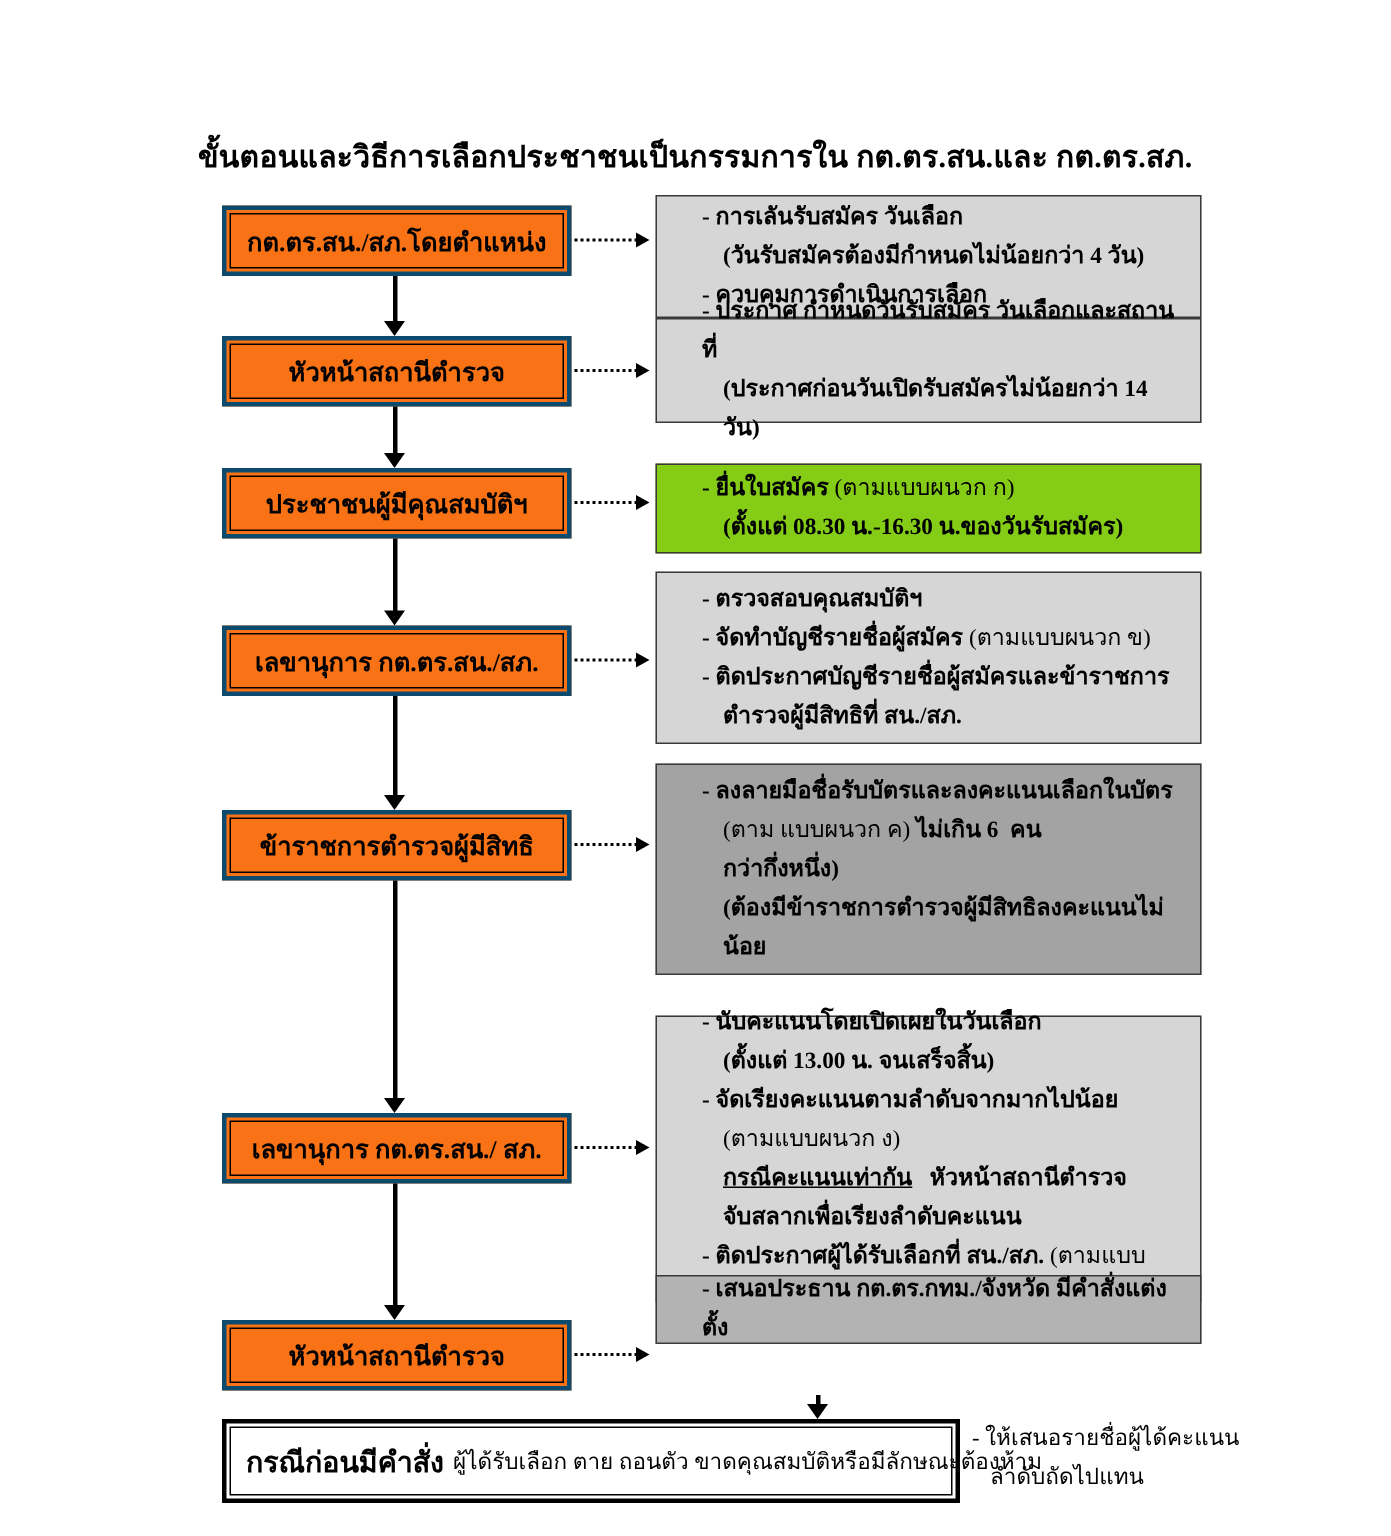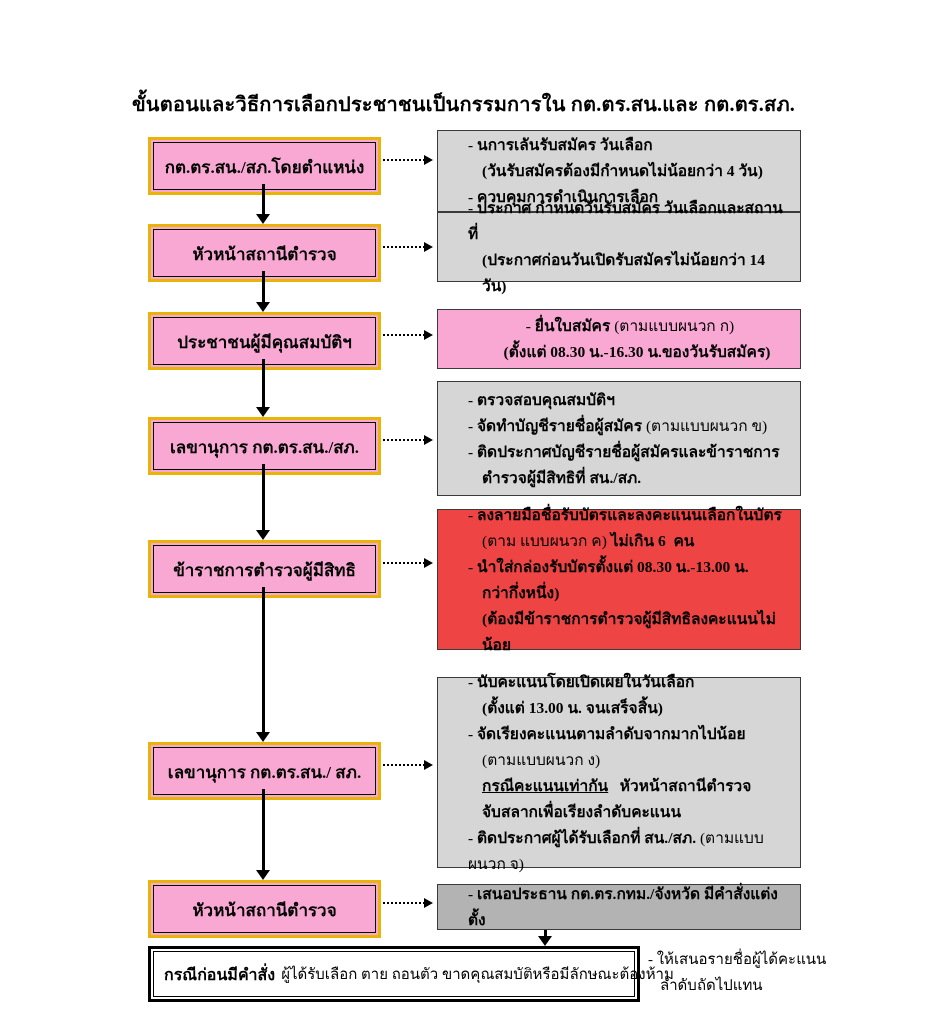--- a/index.html
+++ b/index.html
@@ -6,22 +6,22 @@
   .canvas{
     position:relative;width:927px;height:1024px;background:#ffffff;overflow:hidden;
     font-family:"Liberation Serif","DejaVu Serif",serif;color:#000;
   }
   .title{
     position:absolute;top:88px;left:0;width:100%;text-align:center;
     font-size:20px;font-weight:bold;letter-spacing:.2px;
   }
   
   .flow-box{
-    position:absolute;left:148px;width:233px;height:58px;
-    border:3px solid #eab308;background:#f9a8d4;box-sizing:border-box;
+    position:absolute;left:148px;width:233px;height:47px;
+    border:3px solid #0c4a6e;background:#f97316;box-sizing:border-box;
   }
   .flow-inner{
     position:absolute;inset:2px;border:1px solid #000;
     display:flex;align-items:center;justify-content:center;
     font-weight:bold;font-size:17px;white-space:nowrap;
   }
   
   .detail-box{
     position:absolute;left:437px;width:364px;box-sizing:border-box;
     border:1px solid #3a3a3a;background:#d6d6d6;
@@ -44,21 +44,21 @@
   
   .bottom-box{
     position:absolute;left:148px;top:946px;width:492px;height:56px;
     border:3px solid #000;background:#fff;box-sizing:border-box;
   }
   .bottom-inner{
     position:absolute;inset:2px;border:1px solid #000;
     display:flex;align-items:center;padding:0 10px;gap:6px;
     font-size:15px;white-space:nowrap;
   }
-  .bottom-inner .lead{font-weight:bold;font-size:16px;}
+  .bottom-inner .lead{font-weight:bold;font-size:19px;}
   .side-note{position:absolute;left:648px;top:946px;font-size:15px;line-height:26px;}
   .side-note .n2{padding-left:12px;}
 </style>
 </head>
 <body>
 
 <div class="canvas">
 
   <div class="title">ขั้นตอนและวิธีการเลือกประชาชนเป็นกรรมการใน กต.ตร.สน.และ กต.ตร.สภ.</div>
 
@@ -151,55 +151,54 @@
   <div class="harrow" style="left:383px;top:765px">
       <i class="shaft"></i>
       <i class="head"></i>
     </div>
   <div class="harrow" style="left:383px;top:903px">
       <i class="shaft"></i>
       <i class="head"></i>
     </div>
 
   <div class="detail-box" style="top: 130px; height: 82px; background: rgb(214, 214, 214);">
-      <div class="dline"><span class="seg">- นการเลันรับสมัคร วันเลือก</span></div>
+      <div class="dline"><span class="seg">- การเลันรับสมัคร วันเลือก</span></div>
       <div class="dline indent"><span class="seg">(วันรับสมัครต้องมีกำหนดไม่น้อยกว่า 4 วัน)</span></div>
       <div class="dline"><span class="seg">- ควบคุมการดำเนินการเลือก</span></div>
     </div>
   <div class="detail-box" style="top: 212px; height: 70px; background: rgb(214, 214, 214);">
       <div class="dline"><span class="seg">- ประกาศ กำหนดวันรับสมัคร วันเลือกและสถานที่</span></div>
       <div class="dline indent"><span class="seg">(ประกาศก่อนวันเปิดรับสมัครไม่น้อยกว่า 14 วัน)</span></div>
     </div>
-  <div class="detail-box" style="top: 309px; height: 60px; background: #f9a8d4; align-items: center;">
+  <div class="detail-box" style="top: 309px; height: 60px; background: #84cc16;">
       <div class="dline"><span class="seg">- ยื่นใบสมัคร </span><span class="seg light">(ตามแบบผนวก ก)</span></div>
       <div class="dline indent"><span class="seg">(ตั้งแต่ 08.30 น.-16.30 น.ของวันรับสมัคร)</span></div>
     </div>
   <div class="detail-box" style="top: 381px; height: 115px; background: rgb(214, 214, 214);">
       <div class="dline"><span class="seg">- ตรวจสอบคุณสมบัติฯ</span></div>
       <div class="dline"><span class="seg">- จัดทำบัญชีรายชื่อผู้สมัคร </span><span class="seg light">(ตามแบบผนวก ข)</span></div>
       <div class="dline"><span class="seg">- ติดประกาศบัญชีรายชื่อผู้สมัครและข้าราชการ</span></div>
       <div class="dline indent"><span class="seg">ตำรวจผู้มีสิทธิที่ สน./สภ.</span></div>
     </div>
-  <div class="detail-box" style="top: 509px; height: 141px; background: #ef4444;">
+  <div class="detail-box" style="top: 509px; height: 141px; background: #a3a3a3;">
       <div class="dline"><span class="seg">- ลงลายมือชื่อรับบัตรและลงคะแนนเลือกในบัตร</span></div>
       <div class="dline indent"><span class="seg light">(ตาม แบบผนวก ค) </span><span class="seg">ไม่เกิน 6  คน</span></div>
-      <div class="dline"><span class="seg">- นำใส่กล่องรับบัตรตั้งแต่ 08.30 น.-13.00 น.</span></div>
       <div class="dline indent"><span class="seg">กว่ากึ่งหนึ่ง)</span></div>
       <div class="dline indent"><span class="seg">(ต้องมีข้าราชการตำรวจผู้มีสิทธิลงคะแนนไม่น้อย</span></div>
     </div>
   <div class="detail-box" style="top: 677px; height: 191px; background: rgb(214, 214, 214);">
       <div class="dline"><span class="seg">- นับคะแนนโดยเปิดเผยในวันเลือก</span></div>
       <div class="dline indent"><span class="seg">(ตั้งแต่ 13.00 น. จนเสร็จสิ้น)</span></div>
       <div class="dline"><span class="seg">- จัดเรียงคะแนนตามลำดับจากมากไปน้อย</span></div>
       <div class="dline indent"><span class="seg light">(ตามแบบผนวก ง)</span></div>
       <div class="dline indent"><span class="seg u">กรณีคะแนนเท่ากัน</span><span class="seg">   หัวหน้าสถานีตำรวจ</span></div>
       <div class="dline indent"><span class="seg">จับสลากเพื่อเรียงลำดับคะแนน</span></div>
       <div class="dline"><span class="seg">- ติดประกาศผู้ได้รับเลือกที่ สน./สภ. </span><span class="seg light">(ตามแบบผนวก จ)</span></div>
     </div>
-  <div class="detail-box dark" style="top: 884px; height: 46px; background: rgb(179, 179, 179);">
+  <div class="detail-box dark" style="top: 850px; height: 46px; background: rgb(179, 179, 179);">
       <div class="dline"><span class="seg">- เสนอประธาน กต.ตร.กทม./จังหวัด มีคำสั่งแต่งตั้ง</span></div>
     </div>
 
   <div class="bottom-box">
     <div class="bottom-inner">
       <span class="lead">กรณีก่อนมีคำสั่ง</span>
       <span>ผู้ได้รับเลือก ตาย  ถอนตัว  ขาดคุณสมบัติหรือมีลักษณะต้องห้าม</span>
     </div>
   </div>
 

